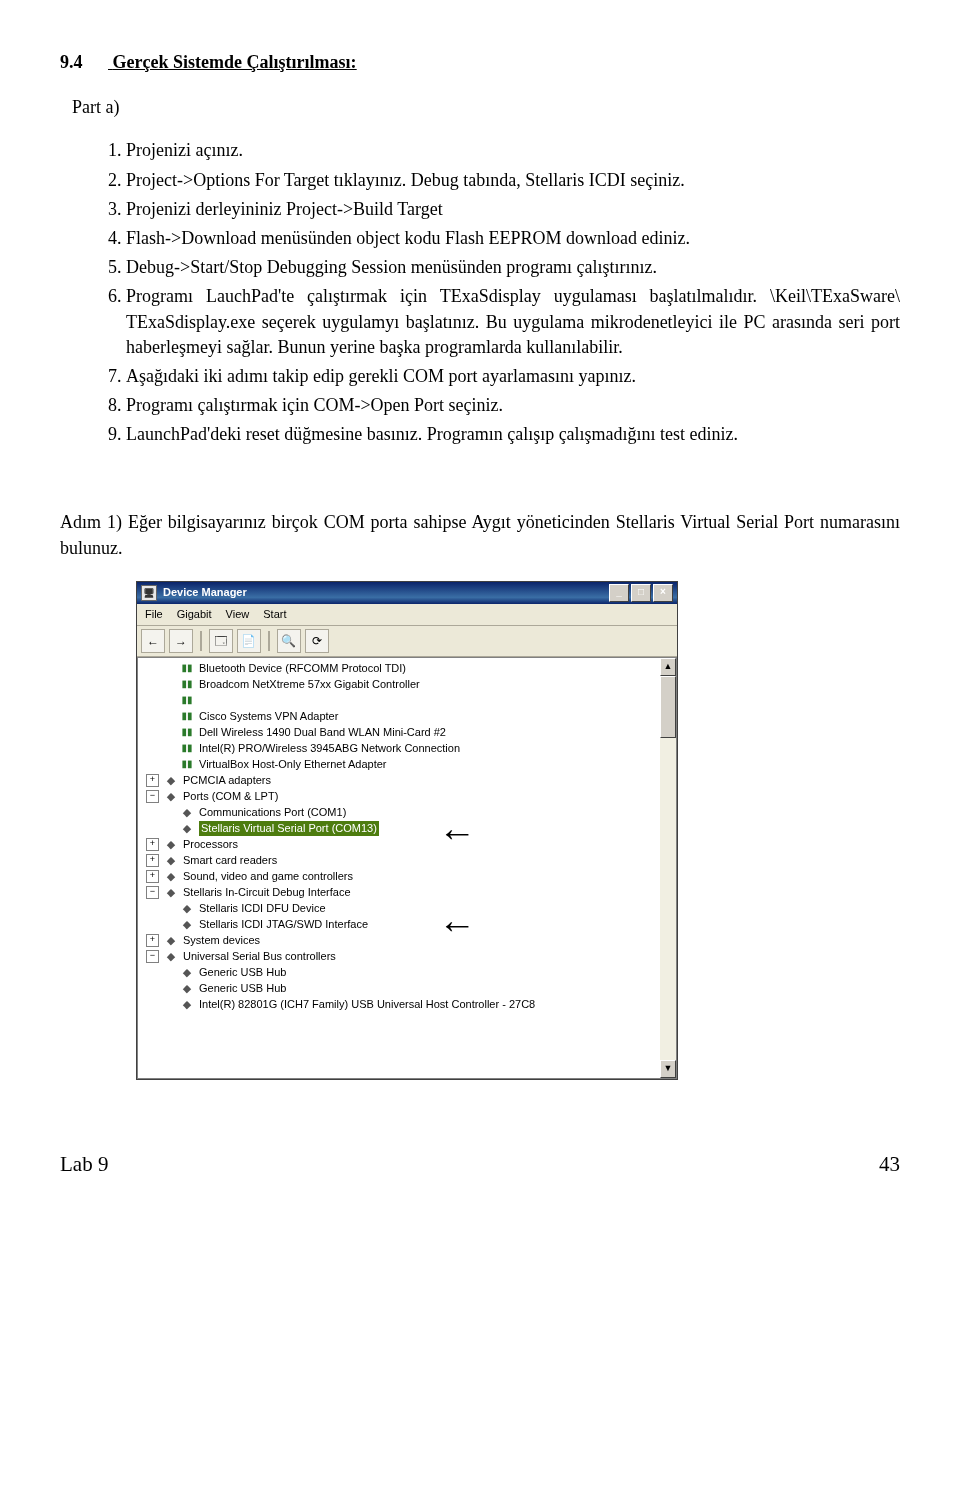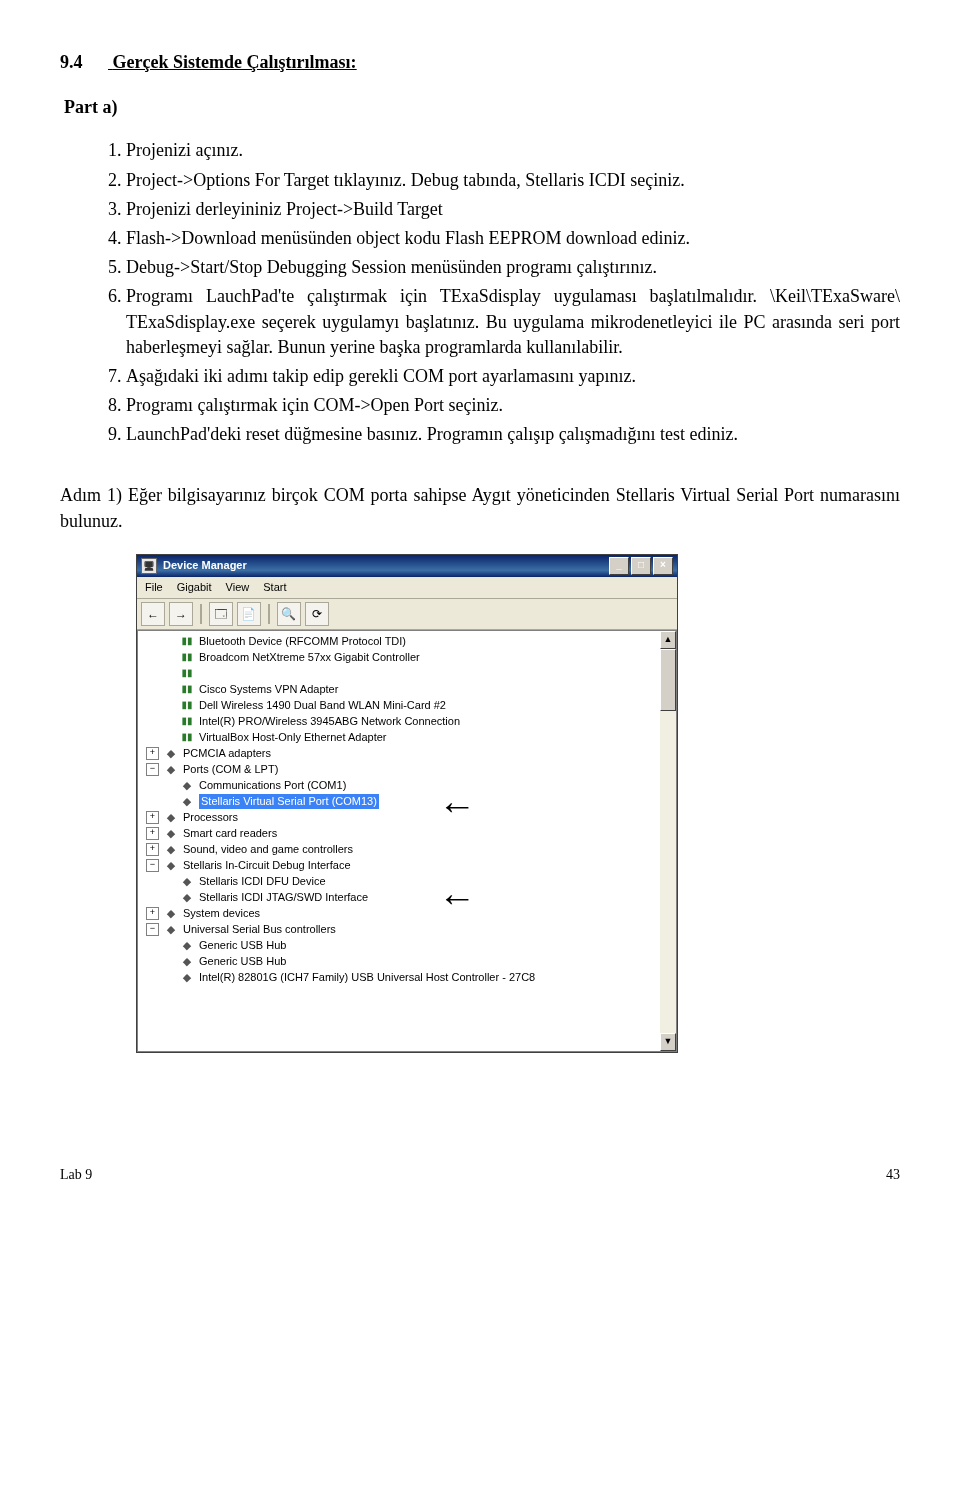--- a/index.html
+++ b/index.html
@@ -12,23 +12,23 @@
     background: #fff;
     width: 960px;
     box-sizing: border-box;
   }
   .section-header {
     font-weight: bold;
     margin-bottom: 20px;
     text-decoration: underline;
   }
   .section-header .num { display:inline-block; width: 48px; }
-  .part-label { font-weight: bold; margin: 14px 0 18px 4px; }
+  .part-label { font-weight: normal; margin: 14px 0 18px 12px; }
   ol.steps {
-    margin: 0 0 36px 40px;
+    margin: 0 0 63px 40px;
     padding-left: 26px;
   }
   ol.steps li {
     margin-bottom: 4px;
     text-align: justify;
   }
   .step-para { display:inline; }
   .adim-para { margin: 30px 0 20px 0; text-align: justify; }
   .b { font-weight: normal; }
   .u { text-decoration: underline; }
@@ -96,36 +96,36 @@
   .exp { width:11px; height:11px; border:1px solid #808080; margin-right:4px; font-size:9px; line-height:9px; text-align:center; background:#fff; }
   .exp-empty { width:13px; margin-right:4px; }
   .icon-net {
     width:16px; height:14px; margin-right:4px; display:flex; align-items:center; justify-content:center;
     font-size:10px; color:#2a7a2a;
   }
   .icon-dev {
     width:16px; height:14px; margin-right:4px; display:flex; align-items:center; justify-content:center; font-size:11px; color:#555;
   }
   .sel {
-    background:#3b82f6; color:#fff; padding:0 2px;
+    background:#4d7c0f; color:#fff; padding:0 2px;
   }
   .i0 { padding-left: 6px; }
   .i1 { padding-left: 22px; }
 
   .arrow {
     position:absolute;
     font-size: 40px;
     color:#000;
     font-weight:normal;
   }
   .arrow1 { top: 170px;  left: 300px; font-size:38px; line-height:0; }
   .arrow2 { top: 262px; left: 300px; font-size:38px; line-height:0; }
 
   .footer {
-    display:flex; justify-content:space-between; margin-top:112px; font-size:14px;
+    display:flex; justify-content:space-between; margin-top:70px; font-size:21px;
   }
 </style>
 </head>
 <body>
 
 <div class="section-header">
   <span class="num">9.4</span>
   <span class="u">Gerçek Sistemde Çalıştırılması:</span>
 </div>
 

